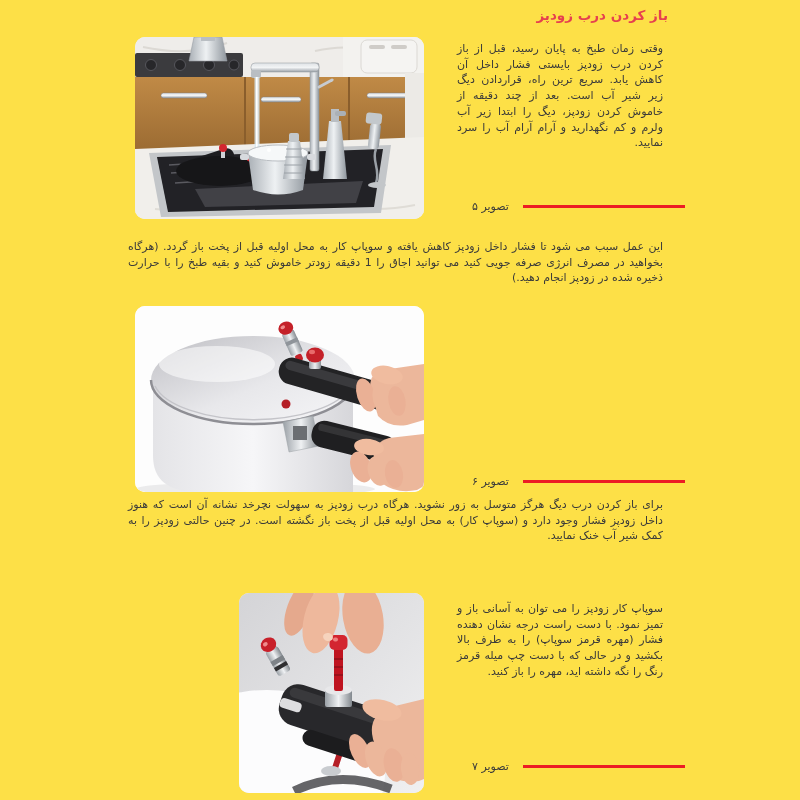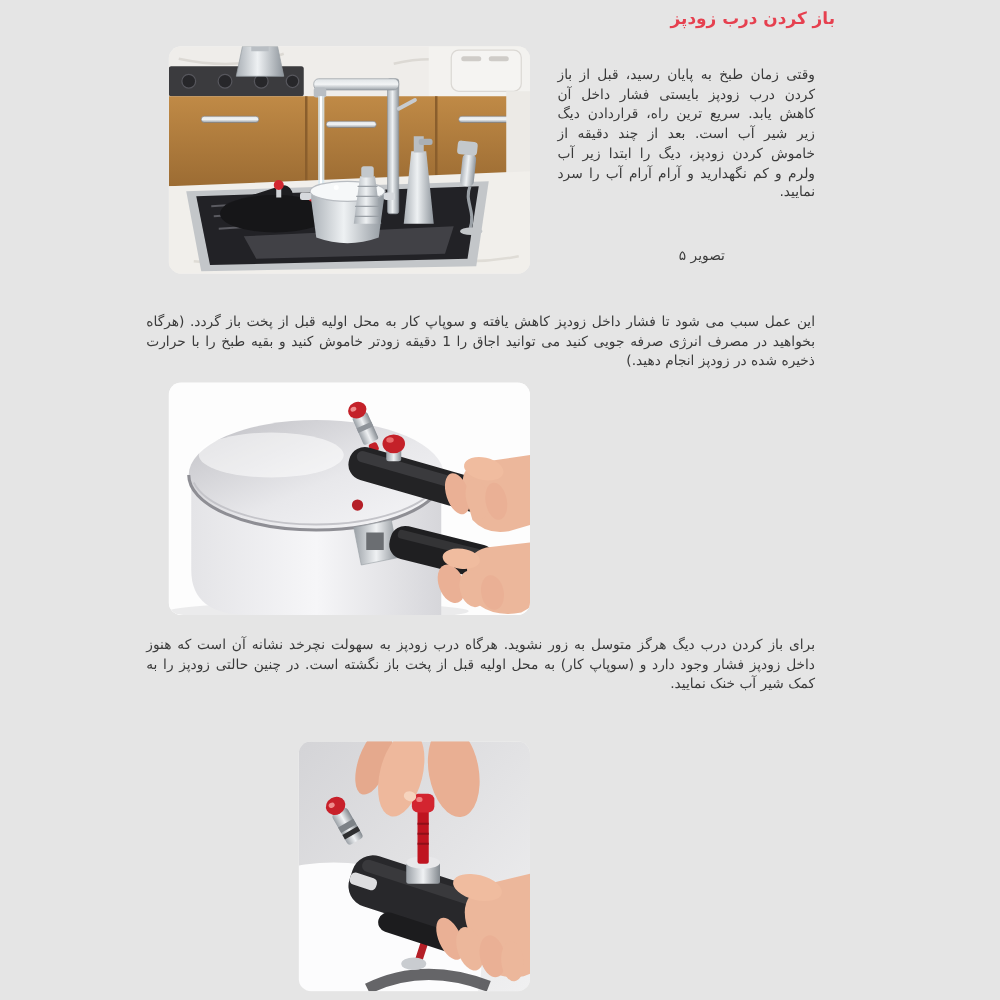--- a/index.html
+++ b/index.html
@@ -1,32 +1,32 @@
 <!DOCTYPE html>
 <html lang="fa" dir="rtl"><head>
 <meta charset="utf-8">
 <style>
   html,body{margin:0;padding:0;background:#ffffff;}
   #page{
-    position:relative;width:800px;height:800px;background:#e5e5e5;
+    position:relative;width:800px;height:800px;background:#fde047;
     font-family:"DejaVu Sans",sans-serif;overflow:hidden;direction:rtl;
   }
   .heading{
     position:absolute;top:7px;right:132px;margin:0;
     font-size:13.5px;font-weight:bold;color:#e6404f;letter-spacing:0;
   }
   .para{
-    position:absolute;margin:16px;color:#3a3a3a;font-size:11px;line-height:15.7px;
+    position:absolute;margin:5px;color:#3a3a3a;font-size:11px;line-height:15.7px;
     direction:rtl;text-align:justify;
   }
   .col{right:132px;width:206px;}
   .wide{right:132px;width:535px;}
   .caption-row{
-    position:absolute;left:455px;width:213px;height:16px;
-    display:flex;flex-direction:column;align-items:center;direction:ltr;gap:14px;
+    position:absolute;left:472px;width:213px;height:16px;
+    display:flex;align-items:center;direction:ltr;gap:14px;
   }
   .caption-label{
     font-size:11px;color:#3b3b3b;direction:rtl;white-space:nowrap;
   }
   .caption-rule{flex:1;height:3px;background:#ec1c24;}
   .photo{
     position:absolute;border-radius:10px;overflow:hidden;background:#f4f3f1;
   }
   .photo svg{display:block;}
 </style>
@@ -209,20 +209,24 @@
         <path d="M289,128 L254,132 Q234,138 240,158 L248,178 Q262,188 282,184 L289,180 Z" fill="#ecb79b"></path>
         <ellipse cx="226" cy="161" rx="10" ry="16" fill="#eab095" transform="rotate(-20 226 161)"></ellipse>
         <ellipse cx="243" cy="165" rx="10" ry="15" fill="#ecb79b" transform="rotate(-15 243 165)"></ellipse>
         <ellipse cx="259" cy="168" rx="9" ry="14" fill="#eab095" transform="rotate(-10 259 168)"></ellipse>
         <ellipse cx="234" cy="141" rx="15" ry="8" fill="#f0bc9f" transform="rotate(8 234 141)"></ellipse>
       </g>
     </svg>
   </figure>
 
 
+  <div class="caption-row" style="top:473px;">
+    <span class="caption-label">تصویر ۶</span>
+    <div class="caption-rule"></div>
+  </div>
 
   <p class="para wide" style="top:492px;">برای باز کردن درب دیگ هرگز متوسل به زور نشوید. هرگاه درب زودپز به سهولت نچرخد نشانه آن است که هنوز داخل زودپز فشار وجود دارد و (سوپاپ کار) به محل اولیه قبل از پخت باز نگشته است. در چنین حالتی زودپز را به کمک شیر آب خنک نمایید.</p>
 
   <figure class="photo" style="left:239px;top:593px;width:185px;height:200px;margin:0;">
     <svg viewBox="0 0 185 200" width="185" height="200">
       <defs>
         <linearGradient id="bg3" x1="0" y1="0" x2="1" y2="1">
           <stop offset="0" stop-color="#d4d4d7"></stop>
             <stop offset="1" stop-color="#f0f0f1"></stop>
         </linearGradient>
@@ -272,15 +276,20 @@
         <path d="M185,106 L152,114 Q128,122 134,146 L143,174 Q156,192 180,188 L185,186 Z" fill="#ecb79b"></path>
         <ellipse cx="121" cy="158" rx="9" ry="18" fill="#eab095" transform="rotate(-24 121 158)"></ellipse>
         <ellipse cx="137" cy="166" rx="10" ry="18" fill="#ecb79b" transform="rotate(-18 137 166)"></ellipse>
         <ellipse cx="155" cy="172" rx="10" ry="17" fill="#eab095" transform="rotate(-12 155 172)"></ellipse>
         <ellipse cx="171" cy="176" rx="9" ry="16" fill="#ecb79b" transform="rotate(-6 171 176)"></ellipse>
         <ellipse cx="143" cy="117" rx="20" ry="10" fill="#f0bc9f" transform="rotate(14 143 117)"></ellipse>
       </g>
     </svg>
   </figure>
 
-
+  <p class="para col" style="top:596px;">سوپاپ کار زودپز را می توان به آسانی باز و تمیز نمود. با دست راست درجه نشان دهنده فشار (مهره قرمز سوپاپ) را به طرف بالا بکشید و در حالی که با دست چپ میله قرمز رنگ را نگه داشته اید، مهره را باز کنید.</p>
+
+  <div class="caption-row" style="top:758px;">
+    <span class="caption-label">تصویر ۷</span>
+    <div class="caption-rule"></div>
+  </div>
 
 </div>
 
 </body></html>

